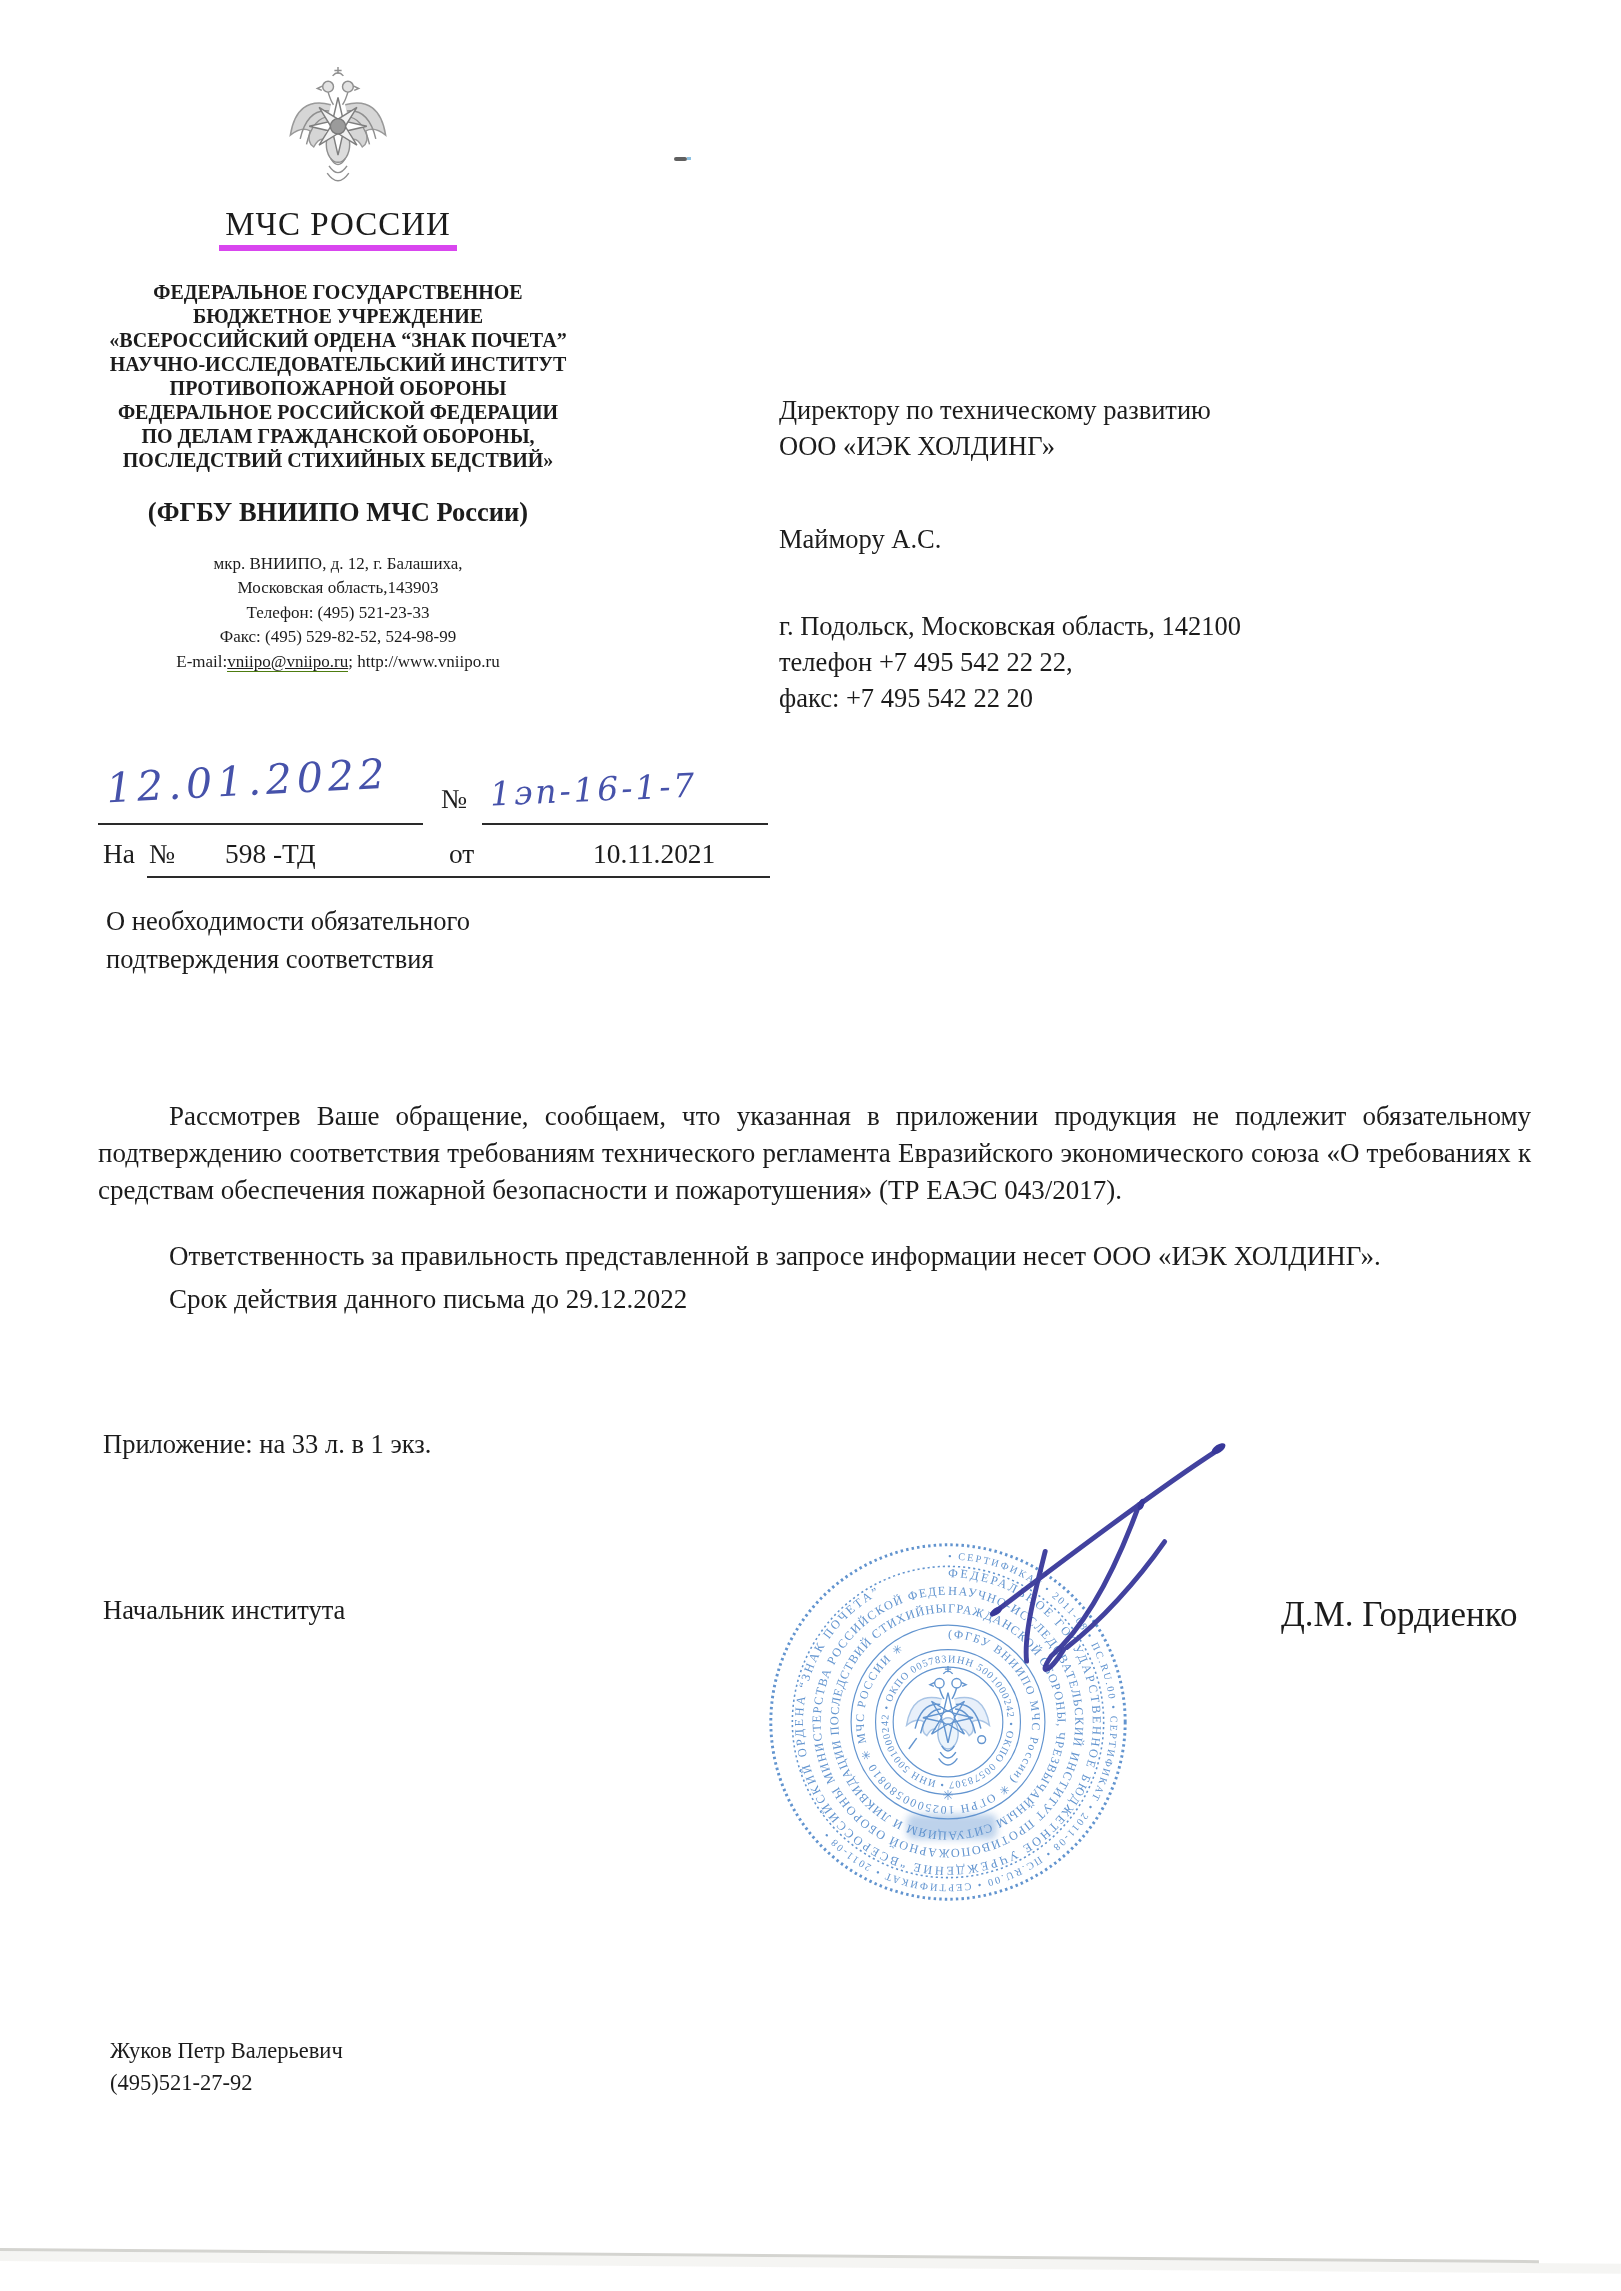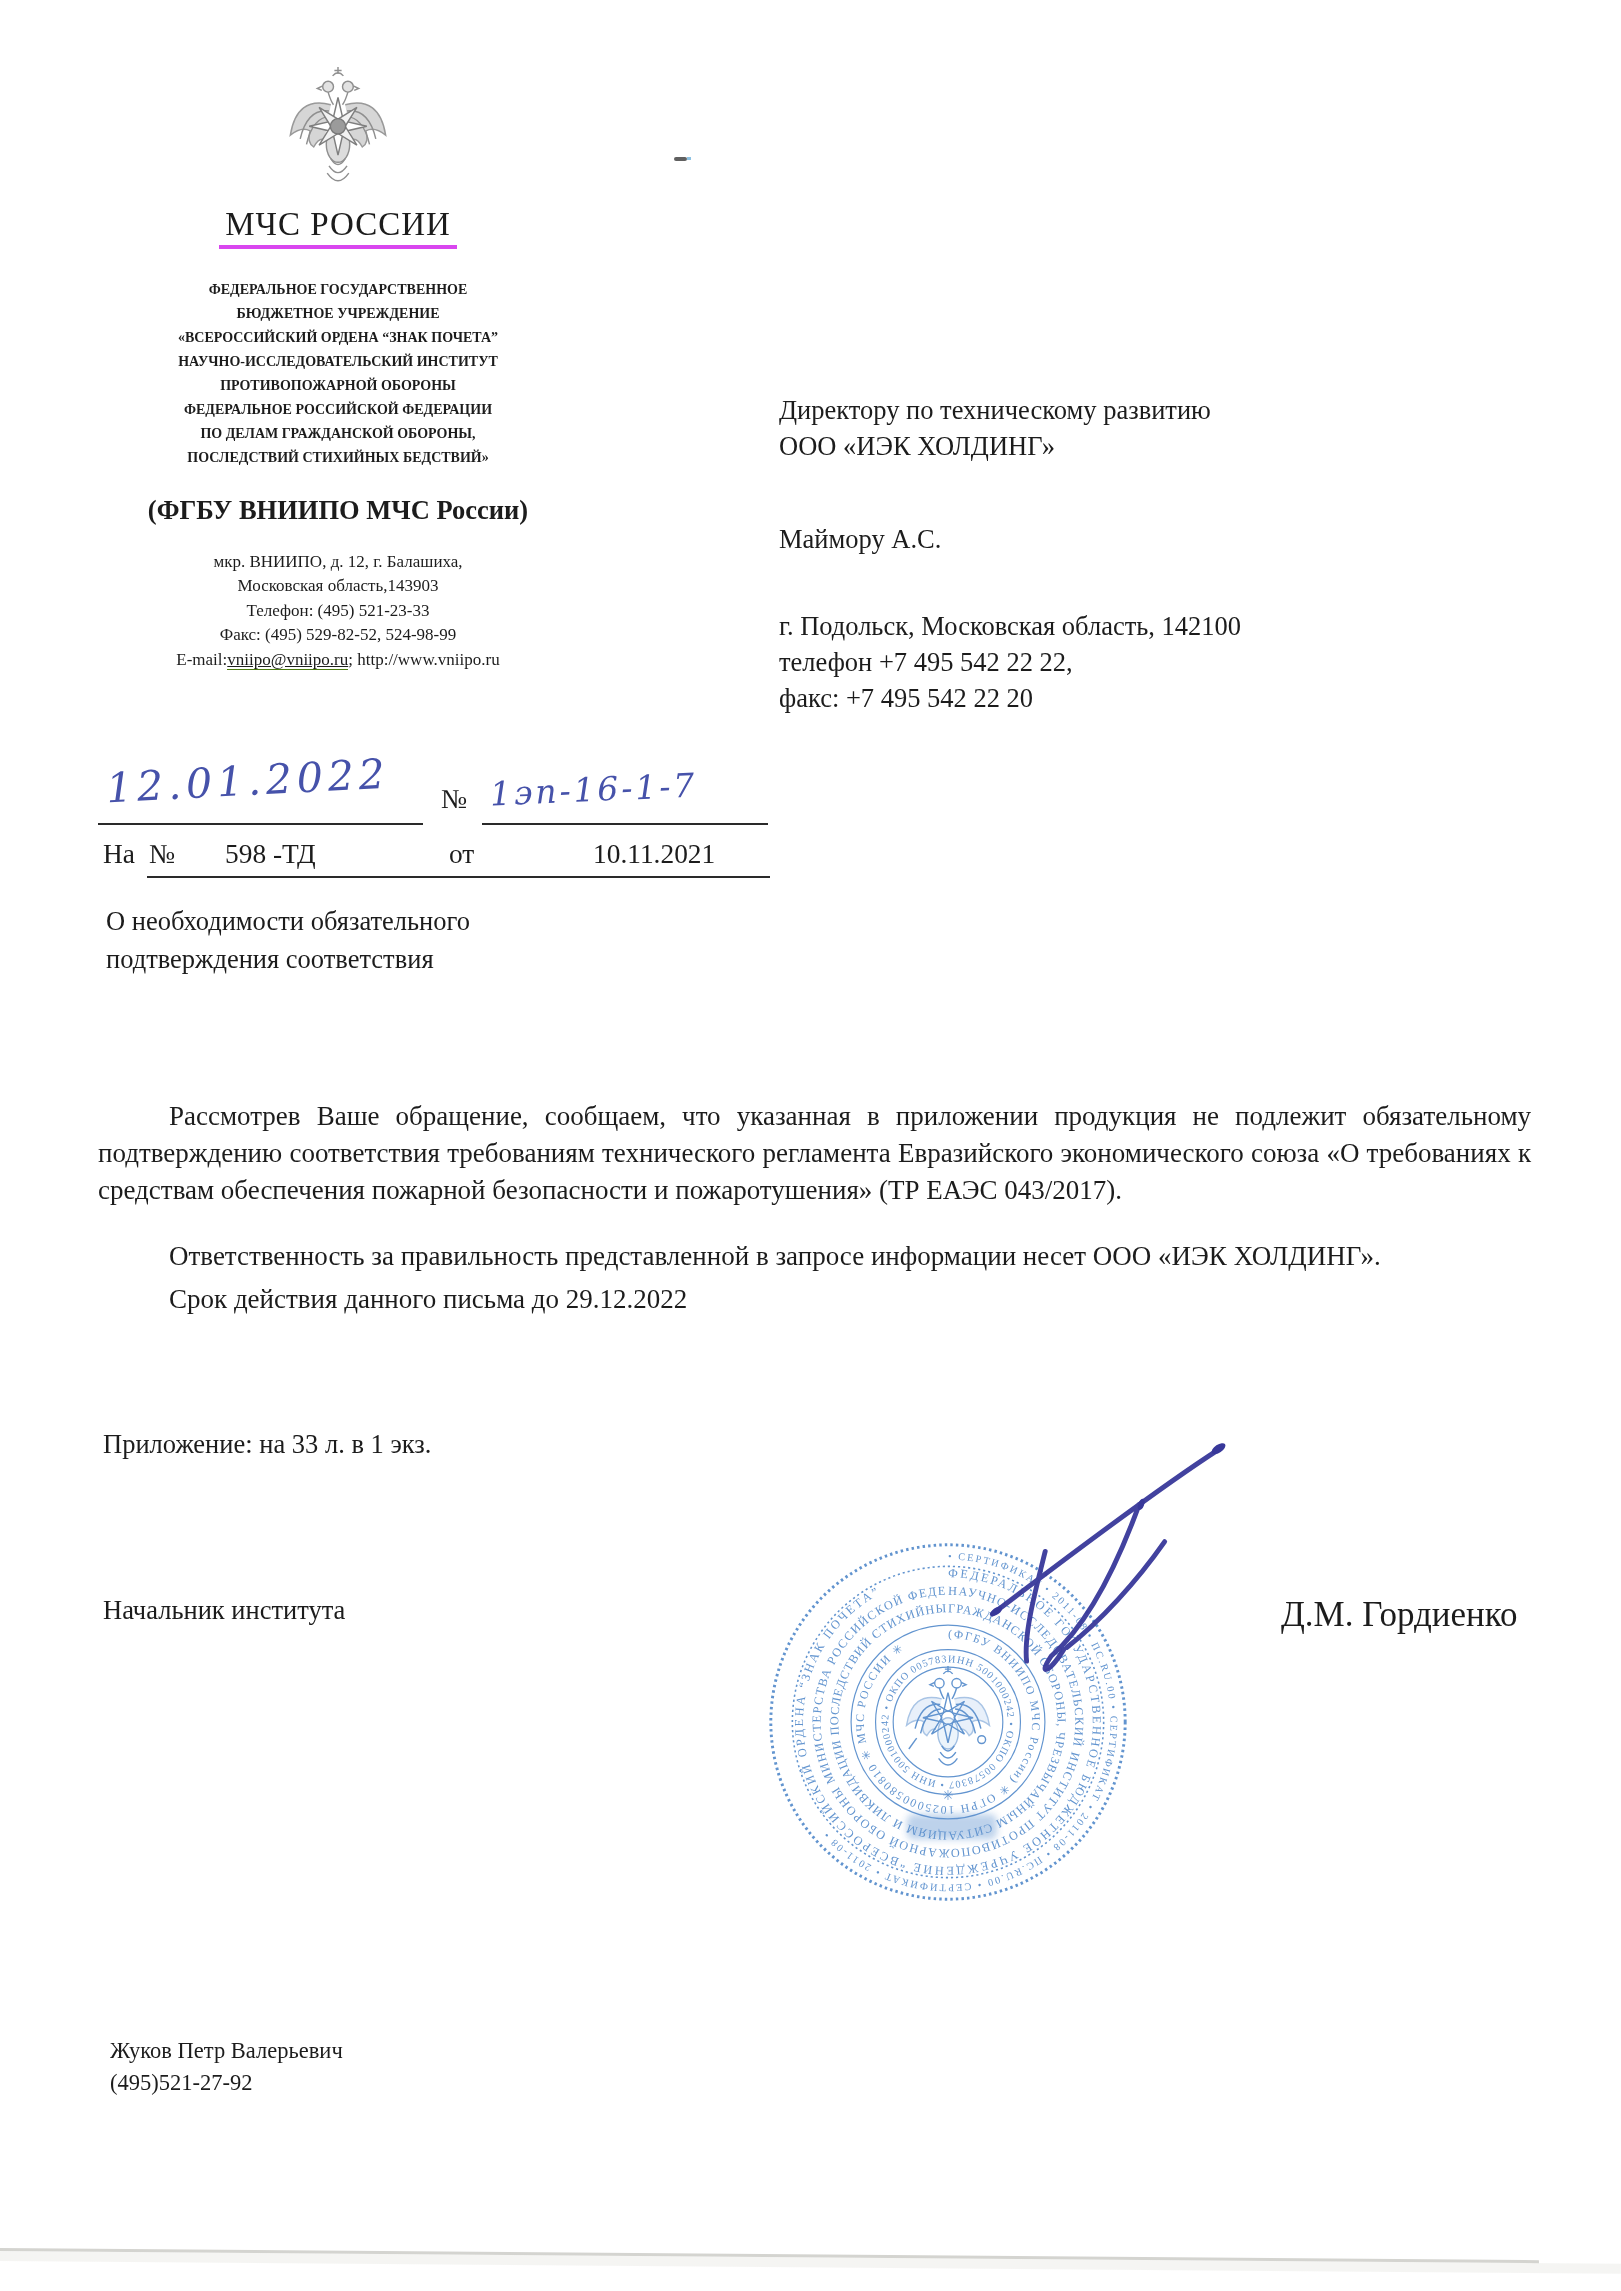--- a/index.html
+++ b/index.html
@@ -4,22 +4,22 @@
 <style>
   html,body{margin:0;padding:0;background:#e8e8e8;}
   .page{
     position:relative; width:1621px; height:2292px; background:#ffffff;
     font-family:"Liberation Serif", serif; color:#1c1c1c; overflow:hidden;
   }
   
   .lh-left{position:absolute; left:93px; top:57px; width:490px; text-align:center;}
   .emblem{display:block; margin:0 auto;}
   .ministry-title{margin-top:13.7px; font-size:33px; letter-spacing:1px;}
-  .ministry-title span{display:inline-block; border-bottom:4px solid #d946ef; padding:0 5.9px 2px 5.9px;}
-  .org-block{margin-top:29px; font-weight:bold; font-size:14px; line-height:24px;}
+  .ministry-title span{display:inline-block; border-bottom:6px solid #d946ef; padding:0 5.9px 2px 5.9px;}
+  .org-block{margin-top:29px; font-weight:bold; font-size:20px; line-height:24px;}
   .org-short{margin-top:25.5px; font-weight:bold; font-size:26.5px;}
   .addr-block{margin-top:23.5px; font-size:17px; line-height:24.5px;}
   .addr-block .em{border-bottom:1px solid #4d7c0f;text-decoration:underline;}
   
   .recipient{position:absolute; left:779px; top:392px; width:706px; font-size:26.5px; line-height:36px;}
   .recipient .person{margin-top:57px;}
   .recipient .r-addr{margin-top:51px;}
   
   .handwrite{font-family:"DejaVu Serif", serif; font-style:italic; color:#4652aa;}
   .hw-date{position:absolute; left:106px; top:757px; font-size:41px; letter-spacing:4.9px; transform:rotate(-3deg);}

